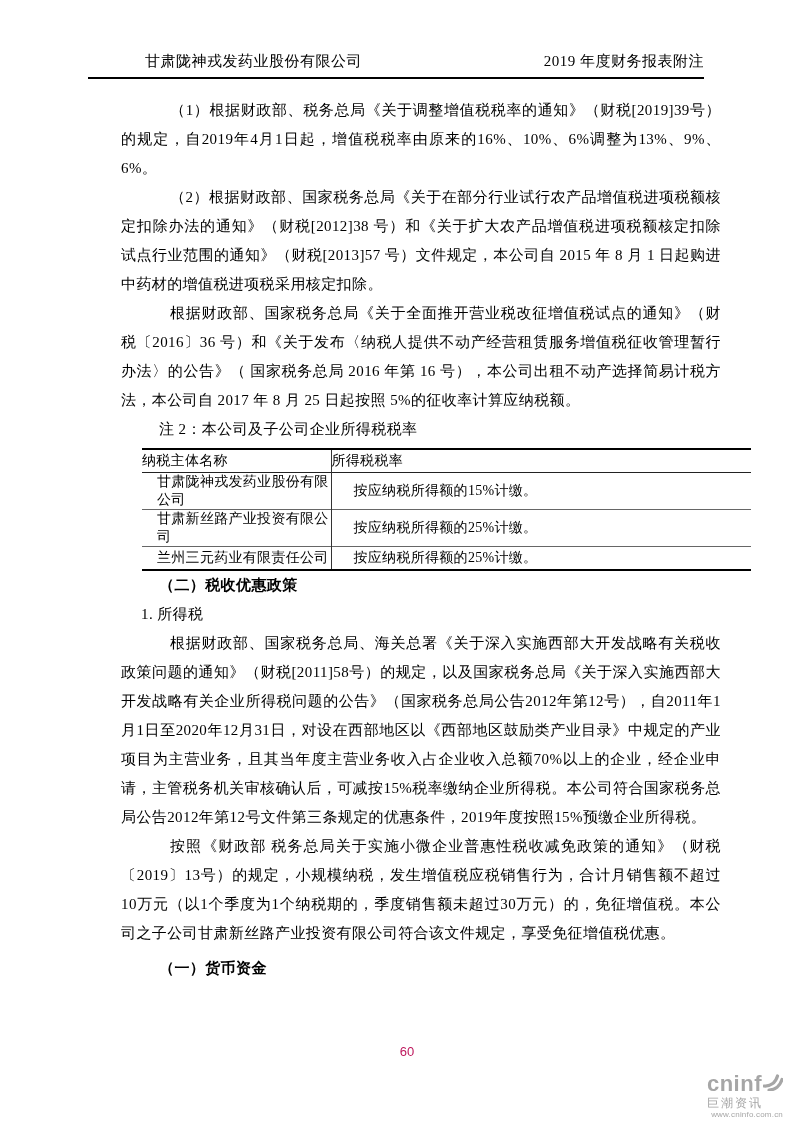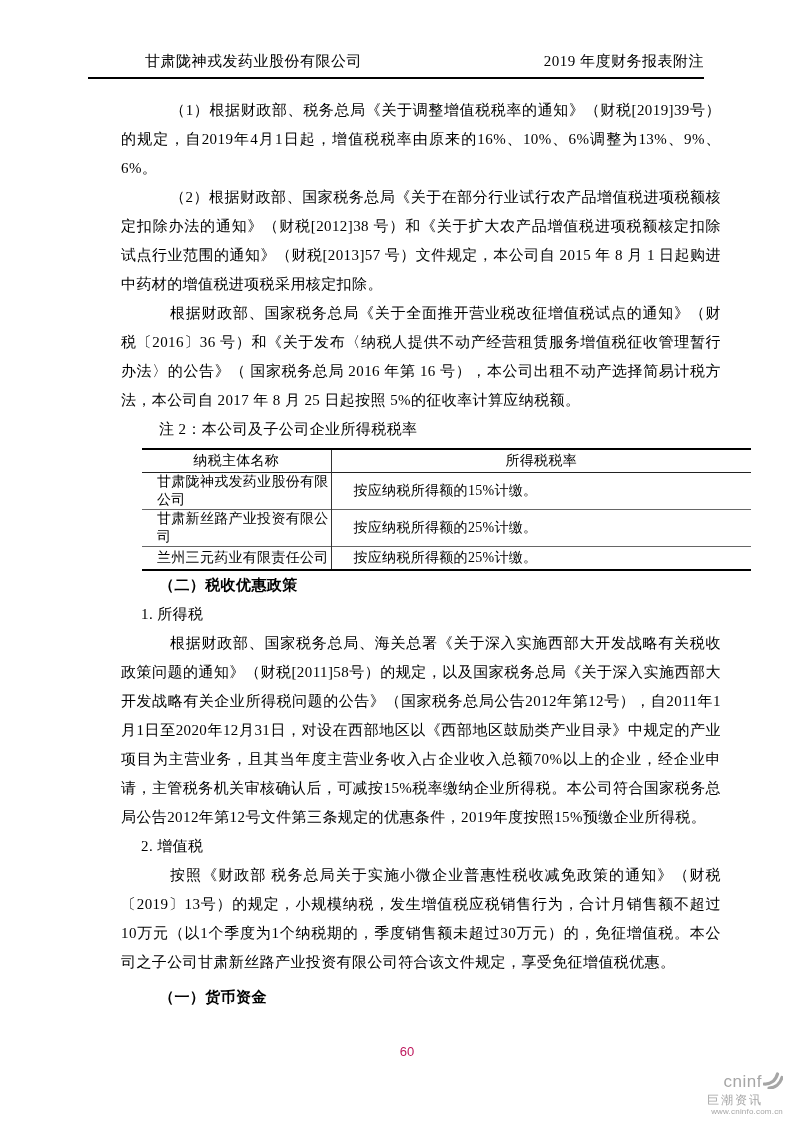--- a/index.html
+++ b/index.html
@@ -35,21 +35,21 @@
 
   
   table.tax-table {
     margin:4px 0 0 21px; width:609px; border-collapse:collapse;
     border-top:2.5px solid #000; border-bottom:2.5px solid #000;
     font-size:14px; letter-spacing:0.3px;
   }
   table.tax-table th, table.tax-table td {
     font-weight:normal; vertical-align:middle;
   }
-  table.tax-table th { height:23px; text-align:center; }
+  table.tax-table th { height:23px; text-align:left; }
   table.tax-table td { height:24px; text-align:left; }
   table.tax-table td.col-entity { padding-left:15px; width:189px; }
   table.tax-table th.col-entity { width:189px; }
   table.tax-table td.col-rate, table.tax-table th.col-rate { padding-left:22px; }
   table.tax-table th.col-rate { padding-left:0; }
   table.tax-table tr th:first-child, table.tax-table tr td:first-child { border-right:1px solid #333; }
   table.tax-table thead tr { border-bottom:1.5px solid #222; }
   table.tax-table tbody tr + tr { border-top:1px solid #666; }
 
   
@@ -61,21 +61,21 @@
     position:absolute; left:107px; top:1044px; width:600px;
     text-align:center; font-family:"Liberation Sans","DejaVu Sans",sans-serif;
     font-size:13px; color:#be185d;
   }
   .cninfo-logo {
     position:absolute; left:703px; top:1072px; width:80px;
     color:#a6a6a6; font-family:"Liberation Sans","DejaVu Sans",sans-serif;
     text-align:right; line-height:1.1;
   }
   .cninfo-logo .brand-row { display:flex; justify-content:flex-end; align-items:center; gap:1px; }
-  .cninfo-logo .brand { font-size:17px; font-weight:normal; letter-spacing:0.5px; }
+  .cninfo-logo .brand { font-size:22px; font-weight:bold; letter-spacing:0.5px; }
   .cninfo-logo .brand-cn { font-size:12px; letter-spacing:2px; margin:1px 20px 1px 0; }
   .cninfo-logo .url { font-size:8px; letter-spacing:0.2px; }
   .swirl { display:inline-block; }
 </style>
 </head>
 <body>
 
 <div class="page">
 
   <div class="doc-header">
@@ -115,21 +115,20 @@
         </tr>
       </tbody>
     </table>
 
     <p class="sec-head">（二）税收优惠政策</p>
 
     <p class="list-item">1. 所得税</p>
 
     <p class="body-para">根据财政部、国家税务总局、海关总署《关于深入实施西部大开发战略有关税收政策问题的通知》（财税[2011]58号）的规定，以及国家税务总局《关于深入实施西部大开发战略有关企业所得税问题的公告》（国家税务总局公告2012年第12号），自2011年1月1日至2020年12月31日，对设在西部地区以《西部地区鼓励类产业目录》中规定的产业项目为主营业务，且其当年度主营业务收入占企业收入总额70%以上的企业，经企业申请，主管税务机关审核确认后，可减按15%税率缴纳企业所得税。本公司符合国家税务总局公告2012年第12号文件第三条规定的优惠条件，2019年度按照15%预缴企业所得税。</p>
 
-    <p class="list-item">2. 增值税</p>
 
     <p class="body-para">按照《财政部 税务总局关于实施小微企业普惠性税收减免政策的通知》（财税〔2019〕13号）的规定，小规模纳税，发生增值税应税销售行为，合计月销售额不超过10万元（以1个季度为1个纳税期的，季度销售额未超过30万元）的，免征增值税。本公司之子公司甘肃新丝路产业投资有限公司符合该文件规定，享受免征增值税优惠。</p>
 
 
     <p class="sec-head mt6">（一）货币资金</p>
 
   </div>
 
   <div class="page-number">60</div>
 

